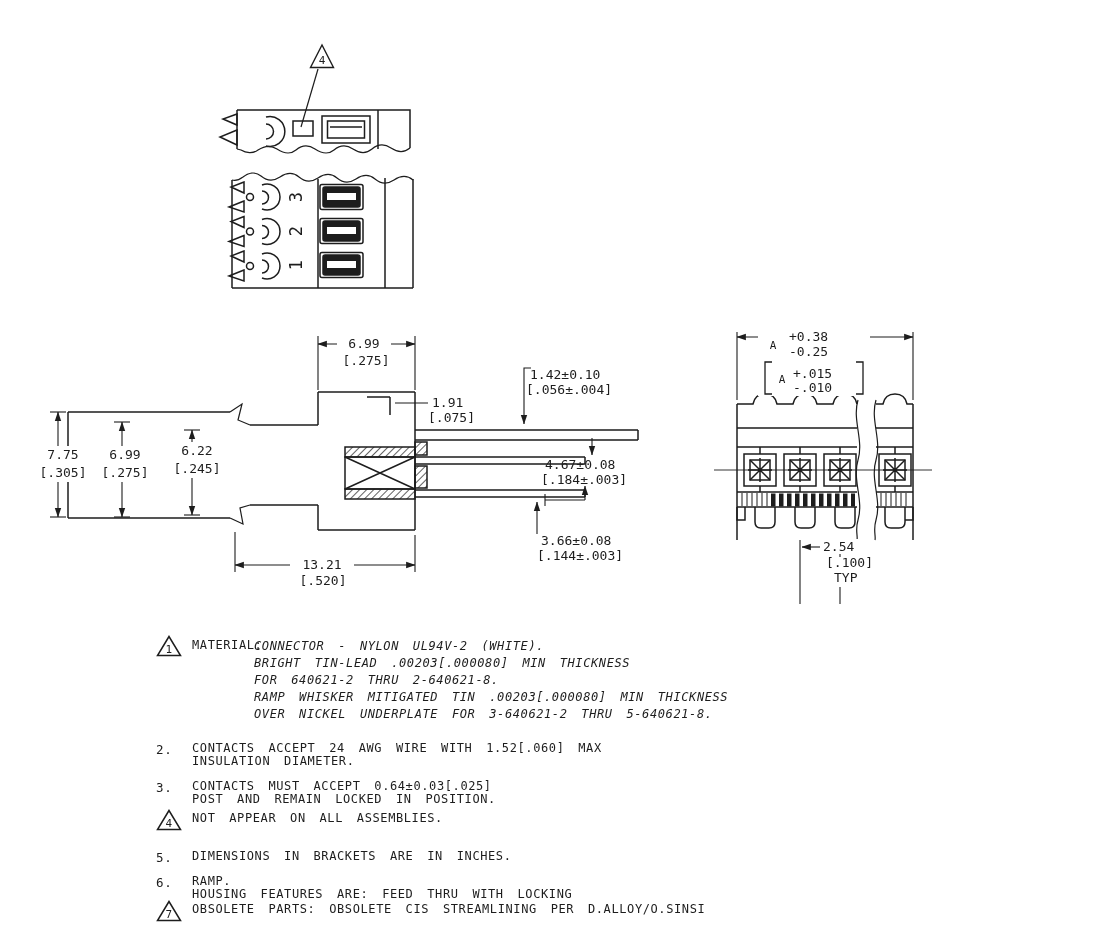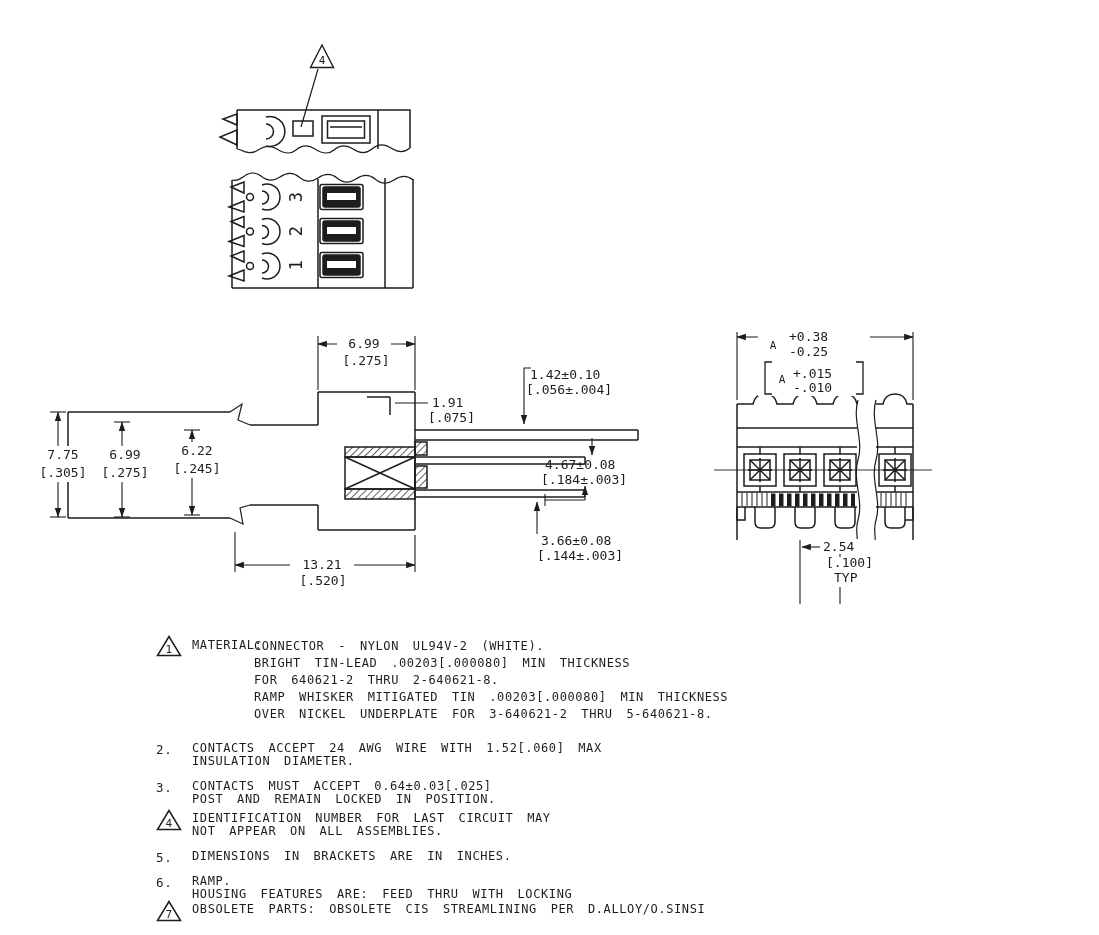--- a/index.html
+++ b/index.html
@@ -15,21 +15,21 @@
   .pos{font-size:17px;text-anchor:middle;}
   .flagnum{font-size:11px;text-anchor:middle;}
   .tolA{font-size:11px;text-anchor:middle;}
   
   .notes{position:absolute;left:0;top:0;width:1099px;height:935px;color:#1d1d1d;}
   .note{position:absolute;display:flex;align-items:flex-start;font-size:12px;letter-spacing:.6px;word-spacing:6px;}
   .note .marker{width:36px;flex:0 0 36px;}
   .note .num{font-size:12.5px;}
   .note .label{width:62px;flex:0 0 62px;}
   .lines div{white-space:nowrap;}
-  .lh17 div{line-height:17px;}
+  .lh17 div{line-height:17px;font-style:italic;}
   .lh13 div{line-height:13px;}
   .flag-icon{display:block;margin-top:-3px;}
 </style>
 </head>
 <body>
 
 <svg id="drawing" width="1099" height="620" viewBox="0 0 1099 620">
   <defs>
     <marker id="arr" viewBox="0 0 10 10" refX="9.5" refY="5" markerWidth="8.5" markerHeight="8.5" orient="auto-start-reverse">
       <path d="M0,1.6 L10,5 L0,8.4 z" fill="#1d1d1d"></path>
@@ -345,21 +345,20 @@
   </div>
 
   <div class="note" style="left:156px;top:812px;">
     <div class="marker">
       <svg class="flag-icon" width="26" height="22" viewBox="0 0 26 22">
         <polygon points="13,1.5 1.5,20.5 24.5,20.5" fill="none" stroke="#1d1d1d" stroke-width="1.5"></polygon>
         <text class="flagnum" x="13" y="18">4</text>
       </svg>
     </div>
     <div class="lines lh13">
-      <div>IDENTIFICATION NUMBER FOR LAST CIRCUIT MAY</div>
       <div>NOT APPEAR ON ALL ASSEMBLIES.</div>
     </div>
   </div>
 
   <div class="note" style="left:156px;top:850px;">
     <div class="marker num">5.</div>
     <div class="lines lh13">
       <div>DIMENSIONS IN BRACKETS ARE IN INCHES.</div>
     </div>
   </div>

